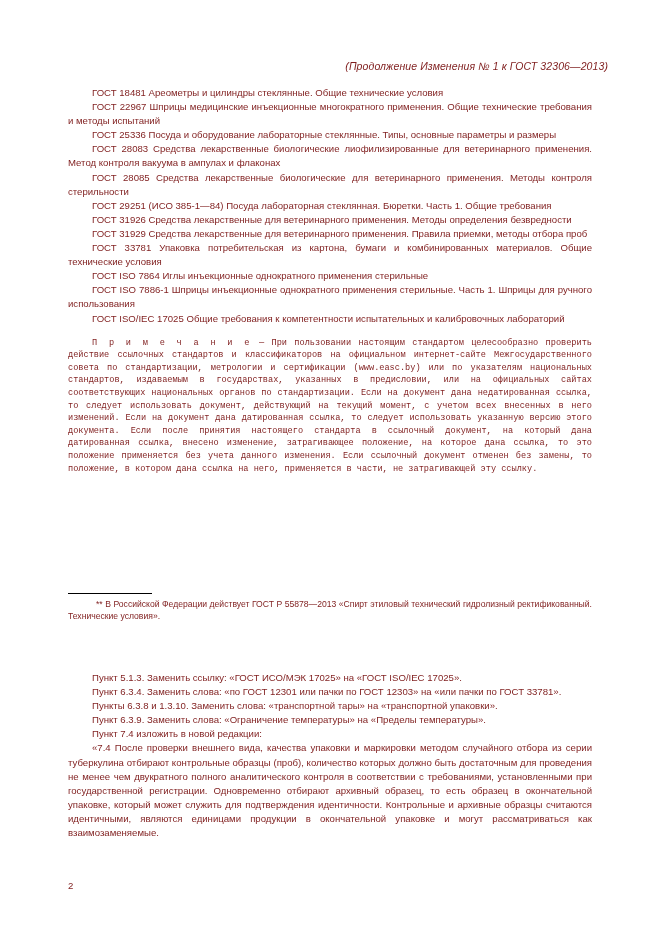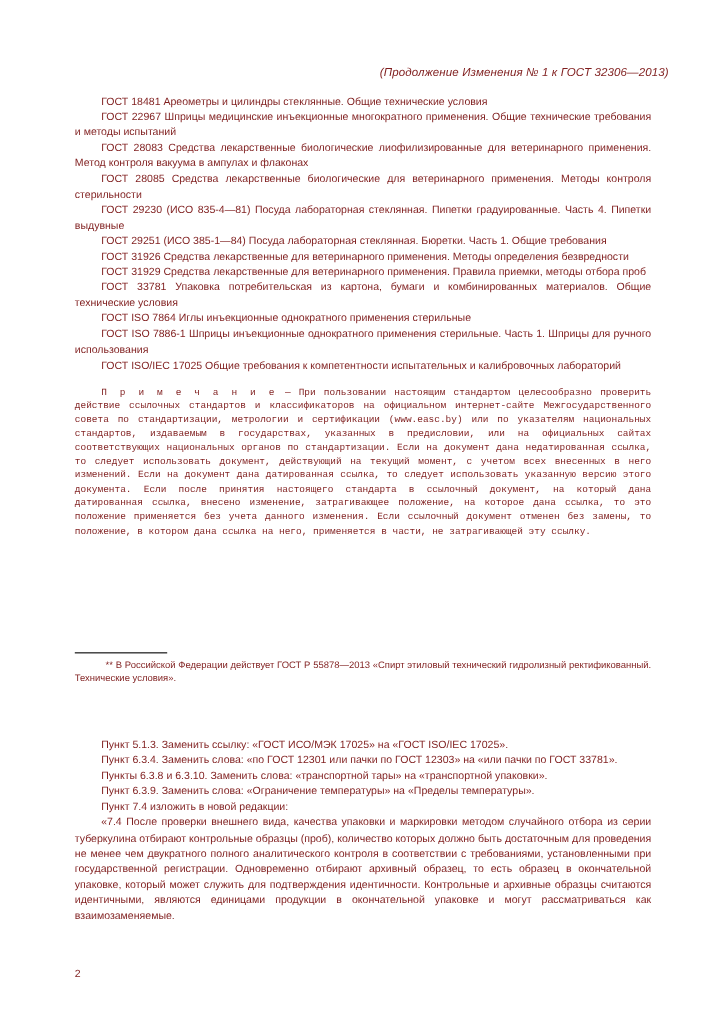--- a/index.html
+++ b/index.html
@@ -99,23 +99,23 @@
 </head>
 <body>
 
 <div class="page">
 
   <div class="header">(Продолжение Изменения № 1 к ГОСТ 32306—2013)</div>
 
   <div class="body-block">
     <p class="ind">ГОСТ 18481 Ареометры и цилиндры стеклянные. Общие технические условия</p>
     <p class="ind">ГОСТ 22967 Шприцы медицинские инъекционные многократного применения. Общие технические требования и методы испытаний</p>
+    <p class="ind">ГОСТ 25336 Посуда и оборудование лабораторные стеклянные. Типы, основные параметры и размеры</p>
     <p class="ind">ГОСТ 28083 Средства лекарственные биологические лиофилизированные для ветеринарного применения. Метод контроля вакуума в ампулах и флаконах</p>
     <p class="ind">ГОСТ 28085 Средства лекарственные биологические для ветеринарного применения. Методы контроля стерильности</p>
-    <p class="ind">ГОСТ 29230 (ИСО 835-4—81) Посуда лабораторная стеклянная. Пипетки градуированные. Часть 4. Пипетки выдувные</p>
     <p class="ind">ГОСТ 29251 (ИСО 385-1—84) Посуда лабораторная стеклянная. Бюретки. Часть 1. Общие требования</p>
     <p class="ind">ГОСТ 31926 Средства лекарственные для ветеринарного применения. Методы определения безвредности</p>
     <p class="ind">ГОСТ 31929 Средства лекарственные для ветеринарного применения. Правила приемки, методы отбора проб</p>
     <p class="ind">ГОСТ 33781 Упаковка потребительская из картона, бумаги и комбинированных материалов. Общие технические условия</p>
     <p class="ind">ГОСТ ISO 7864 Иглы инъекционные однократного применения стерильные</p>
     <p class="ind">ГОСТ ISO 7886-1 Шприцы инъекционные однократного применения стерильные. Часть 1. Шприцы для ручного использования</p>
     <p class="ind">ГОСТ ISO/IEC 17025 Общие требования к компетентности испытательных и калибровочных лабораторий</p>
 
     <div class="note">
       <span class="sp">П р и м е ч а н и е</span>
@@ -125,21 +125,21 @@
 
   <div class="footnote-rule"></div>
 
   <div class="footnotes">
     <p class="fn">** В Российской Федерации действует ГОСТ Р 55878—2013 «Спирт этиловый технический гидролизный ректификованный. Технические условия».</p>
   </div>
 
   <div class="amend">
     <p class="ind">Пункт 5.1.3. Заменить ссылку: «ГОСТ ИСО/МЭК 17025» на «ГОСТ ISO/IEC 17025».</p>
     <p class="ind">Пункт 6.3.4. Заменить слова: «по ГОСТ 12301 или пачки по ГОСТ 12303» на «или пачки по ГОСТ 33781».</p>
-    <p class="ind">Пункты 6.3.8 и 6.3.10. Заменить слова: «транспортной тары» на «транспортной упаковки».</p>
+    <p class="ind">Пункты 6.3.8 и 1.3.10. Заменить слова: «транспортной тары» на «транспортной упаковки».</p>
     <p class="ind">Пункт 6.3.9. Заменить слова: «Ограничение температуры» на «Пределы температуры».</p>
     <p class="ind">Пункт 7.4 изложить в новой редакции:</p>
     <p class="ind">«7.4 После проверки внешнего вида, качества упаковки и маркировки методом случайного отбора из серии туберкулина отбирают контрольные образцы (проб), количество которых должно быть достаточным для проведения не менее чем двукратного полного аналитического контроля в соответствии с требованиями, установленными при государственной регистрации. Одновременно отбирают архивный образец, то есть образец в окончательной упаковке, который может служить для подтверждения идентичности. Контрольные и архивные образцы считаются идентичными, являются единицами продукции в окончательной упаковке и могут рассматриваться как взаимозаменяемые.</p>
   </div>
 
   <div class="pageno">2</div>
 
 </div>
 
 </body></html>

